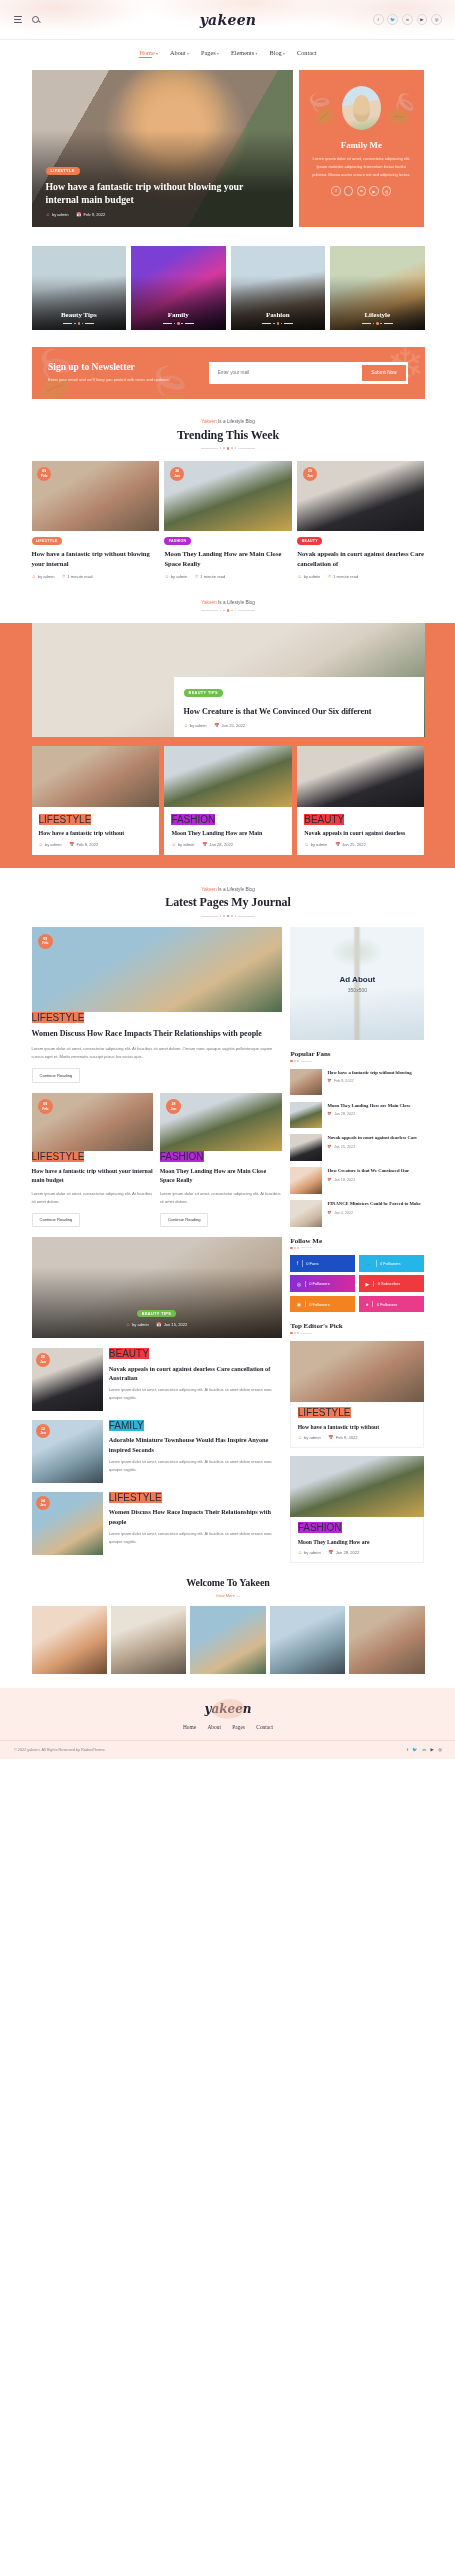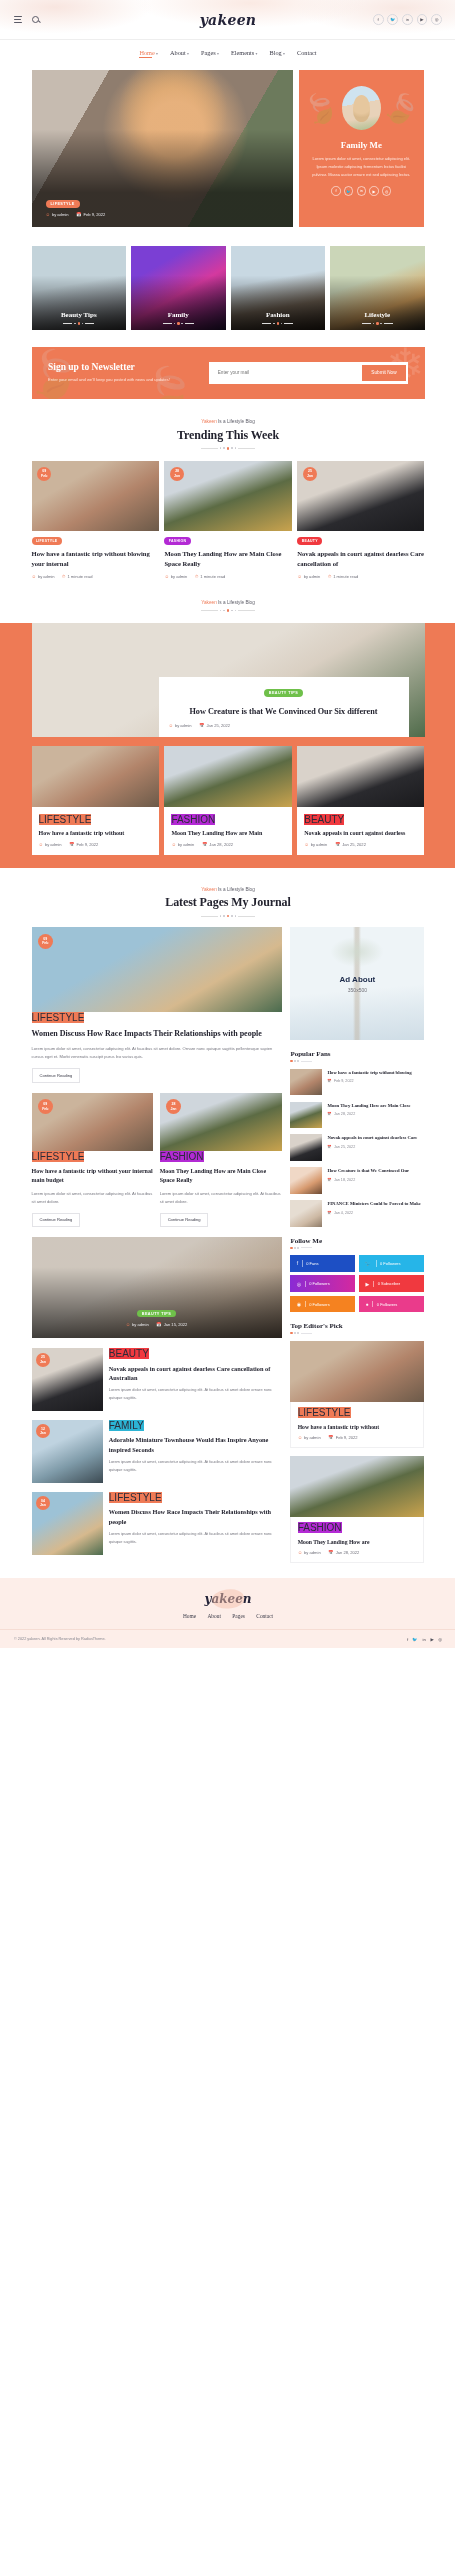--- a/index.html
+++ b/index.html
@@ -163,21 +163,21 @@
   .i7 { background:linear-gradient(150deg,#9dc2d6 0 35%,#d6b98e 70%,#4a6b4e); }
   .i8 { background:linear-gradient(160deg,#e8e1d6 0 30%,#b9a58f 60%,#5d5348); }
 
   
   .vid-band { margin-top:11.4px; background:#ee7a55; padding:0 0 12.7px; position:relative; }
   .vid-band:before { content:""; position:absolute; left:0; right:0; top:39px; bottom:0; background:#ee7a55; }
   .vid-inner { position:relative; z-index:2; }
   .vid-hero { width:393px; height:114px; position:relative; overflow:hidden;
     background:linear-gradient(150deg,#e4ded5 0 45%,#d9cfc2 60%,#4f6b4a); }
   .vid-card {
-    position:absolute; right:16px; bottom:0; width:250px; background:#fff; padding:8.2px 10px 8.9px;text-align:center;
+    position:absolute; right:1px; bottom:0; width:250px; background:#fff; padding:8.2px 10px 8.9px;
   }
   .vid-card h3 { font-family:"Liberation Serif", serif; font-weight:700; font-size:8.2px; line-height:1.5; color:#23232f; margin:5px 0 5px; }
   .vid-card .meta span { color:#6f6f7a; }
   .v3 { display:flex; gap:5.7px; margin-top:8.9px; }
   .v3 .c { flex:1; background:#fff; }
   .v3 .thumb { height:61px; }
   .v3 .body { padding:6.3px 7px 7.6px; }
   .v3 h4 { font-family:"Liberation Serif", serif; font-weight:700; font-size:6px; line-height:1.5; color:#23232f; margin:4.4px 0 4.4px; }
 
   
@@ -299,20 +299,21 @@
   </div>
 </div>
 
 <div class="wrap">
   <div class="hero">
     <div class="hero-main">
       <div class="ph"></div>
       <div class="sh"></div>
       <div class="hero-body">
         <span class="badge">LIFESTYLE</span>
+        <div class="hero-title">How have a fantastic trip without blowing your internal main budget</div>
         <div class="meta">
           <span>
               <i>☺</i>
               <b>by admin</b>
             </span>
           <span>
               <i>📅</i>
               <b>Feb 9, 2022</b>
             </span>
         </div>
@@ -828,20 +829,31 @@
             <span>
                 <i>📅</i>
                 <b style="color:#6f6f7a">Jan 28, 2022</b>
               </span>
           </div>
         </div>
       </div>
     </div>
   </div>
 
+  <div class="welc">
+    <div class="sec-h" style="font-size:10px;">Welcome To Yakeen</div>
+    <div class="more">View More →</div>
+    <div class="gal">
+      <div class="i6"></div>
+      <div class="i8"></div>
+      <div class="i7"></div>
+      <div class="i5"></div>
+      <div class="i1"></div>
+    </div>
+  </div>
 </div>
 
 <div class="foot">
   <div class="foot-logo">yakeen</div>
   <div class="foot-nav">
     <a href="#">Home</a>
     <a href="#">About</a>
     <a href="#">Pages</a>
     <a href="#">Contact</a>
   </div>

